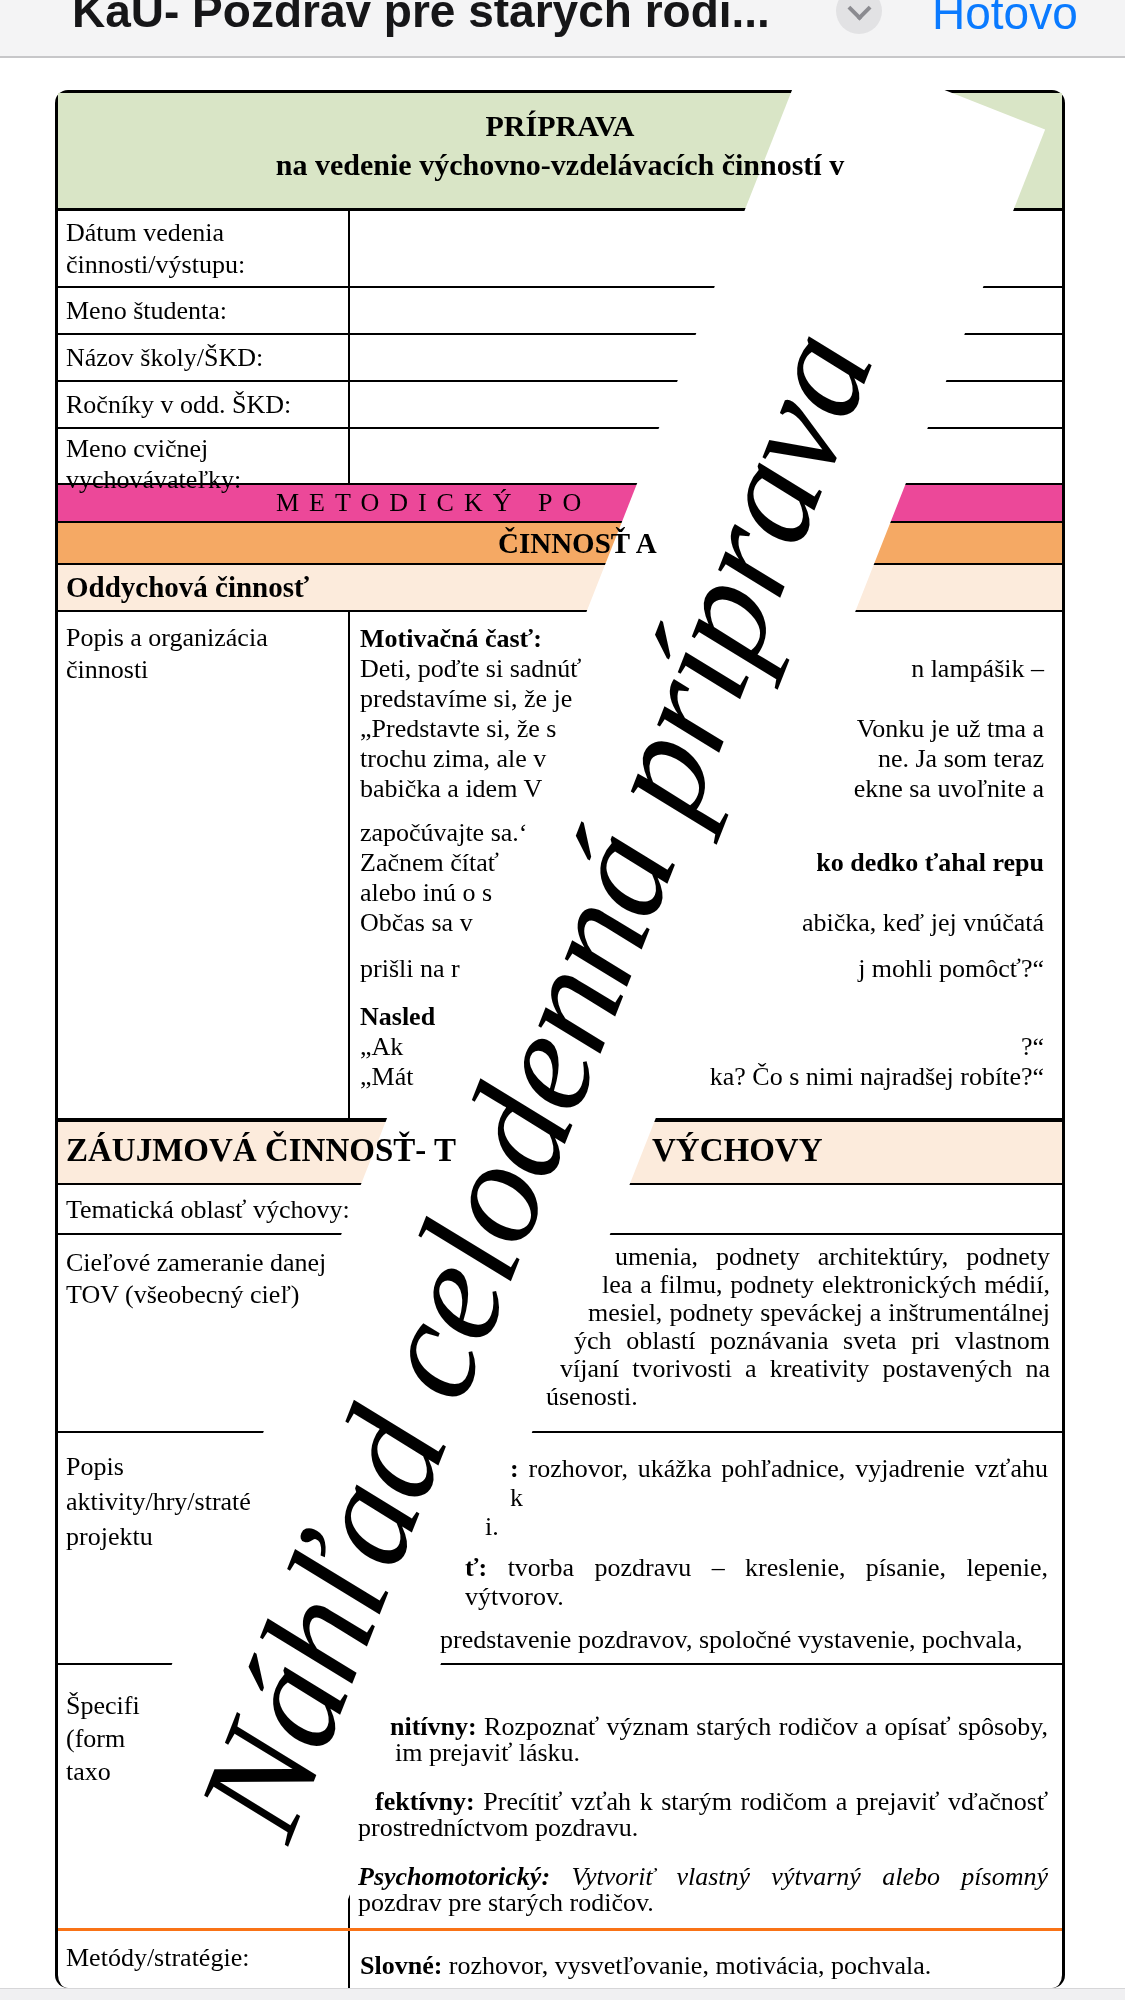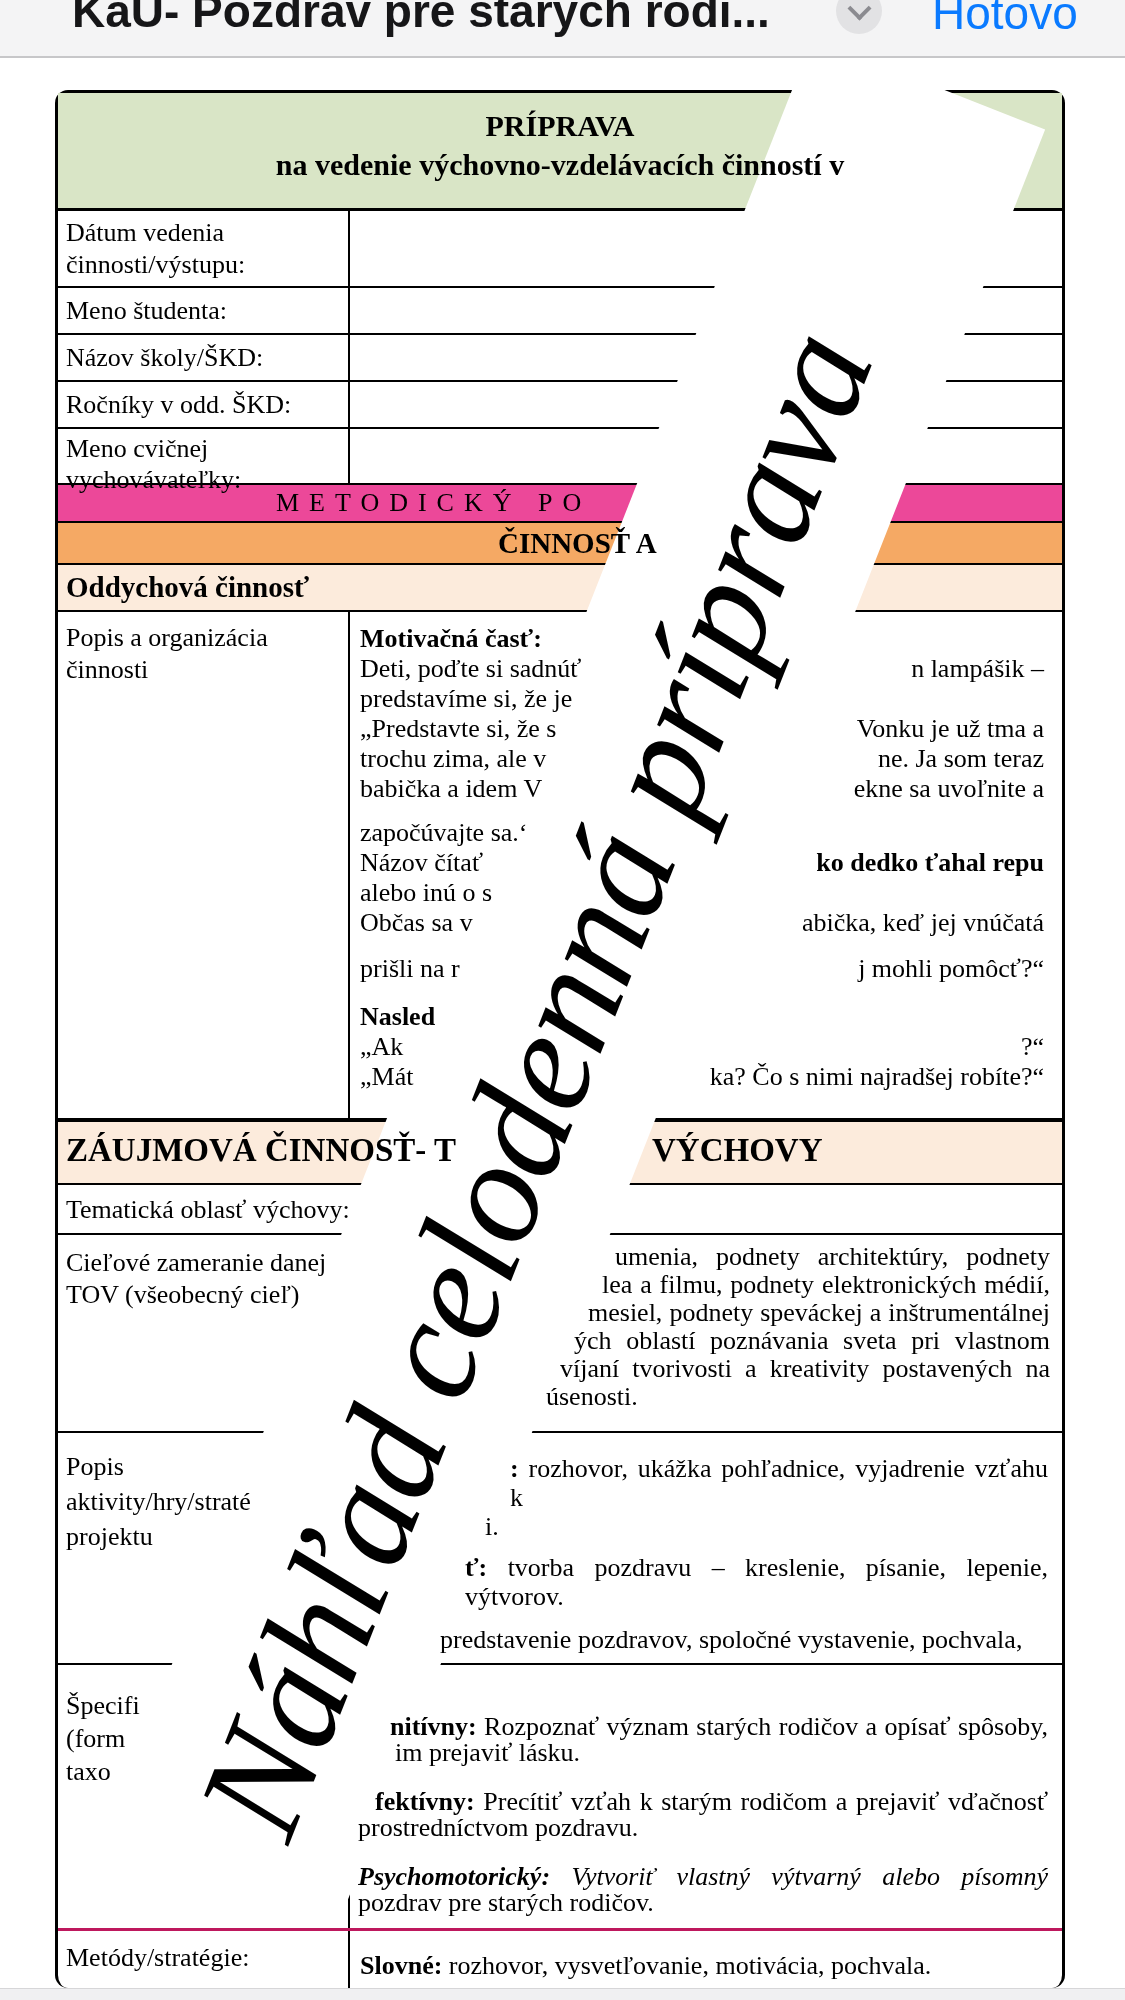--- a/index.html
+++ b/index.html
@@ -109,21 +109,21 @@
   .sl{position:relative;z-index:6;line-height:26px;padding-right:14px;
       text-align:justify;text-align-last:justify;}
   .slines .sl:nth-child(1){margin-top:49px;padding-left:40px;}
   .slines .sl:nth-child(2){padding-left:45px;text-align:left;text-align-last:left;}
   .slines .sl:nth-child(3){margin-top:23px;padding-left:25px;}
   .slines .sl:nth-child(4){padding-left:8px;text-align:left;text-align-last:left;}
   .slines .sl:nth-child(5){margin-top:23px;padding-left:8px;font-style:italic;}
   .slines .sl:nth-child(6){padding-left:8px;text-align:left;text-align-last:left;}
 
   
-  .r-metod{top:1835px;height:63px;border-top:3px solid #be185d;}
+  .r-metod{top:1835px;height:63px;border-top:3px solid #f97316;}
   .r-metod .lcell{padding-top:12px;line-height:30px;}
   .r-metod .rcell .tx{padding:20px 0 0 10px;line-height:30px;}
 
   
   .wm-band{position:absolute;left:-383px;top:795px;width:1920px;height:250px;background:#fff;
            transform:rotate(-68.5deg);z-index:5;display:flex;align-items:center;
            padding-left:46px;box-sizing:border-box;overflow:visible;}
   .wm-text{font-family:"Liberation Serif",serif;font-style:italic;font-size:148px;color:#000;
            white-space:nowrap;letter-spacing:-2px;}
 </style>
@@ -208,21 +208,21 @@
             </div>
             <div class="pl">
               <span>babička a idem V</span>
               <span>ekne sa uvoľnite a</span>
             </div>
             <div class="pl">
               <span>započúvajte sa.‘</span>
               <span></span>
             </div>
             <div class="pl">
-              <span>Názov čítať</span>
+              <span>Začnem čítať</span>
               <span class="b">ko dedko ťahal repu</span>
             </div>
             <div class="pl">
               <span>alebo inú o s</span>
               <span></span>
             </div>
             <div class="pl">
               <span>Občas sa v</span>
               <span>abička, keď jej vnúčatá</span>
             </div>

